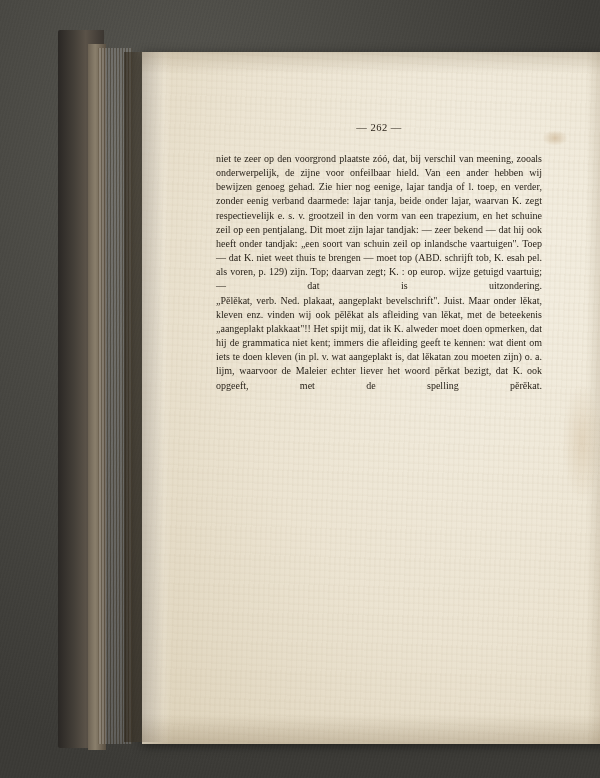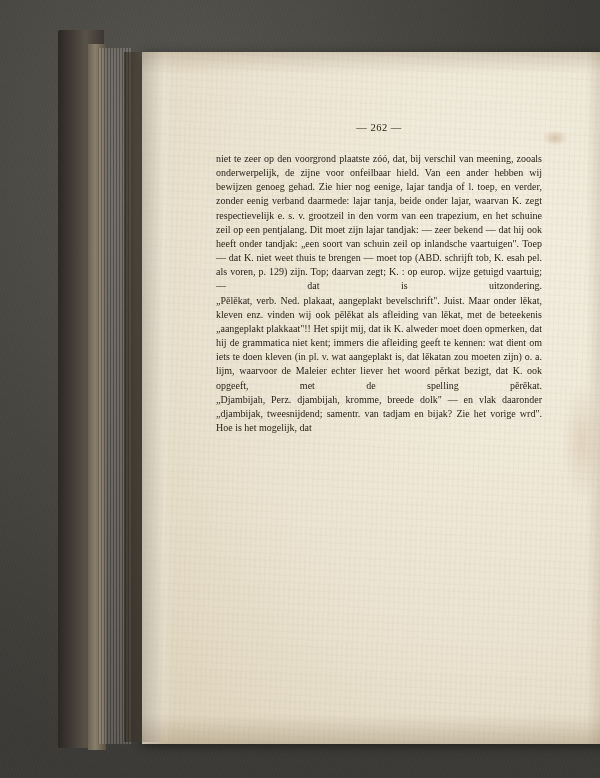--- a/index.html
+++ b/index.html
@@ -196,19 +196,18 @@
       <div class="foxing-2"></div>
       <div class="edge-shade-top"></div>
       <div class="edge-shade-right"></div>
       <div class="edge-shade-bottom"></div>
 
       <div class="text-block">
         <div class="folio">— 262 —</div>
 
         <p class="para">niet te zeer op den voorgrond plaatste zóó, dat, bij verschil van meening, zooals onderwerpelijk, de zijne voor onfeilbaar hield. Van een ander hebben wij bewijzen genoeg gehad. Zie hier nog eenige, lajar tandja of l. toep, en verder, zonder eenig verband daarmede: lajar tanja, beide onder lajar, waarvan K. zegt respectievelijk e. s. v. grootzeil in den vorm van een trapezium, en het schuine zeil op een pentjalang. Dit moet zijn lajar tandjak: — zeer bekend — dat hij ook heeft onder tandjak: „een soort van schuin zeil op inlandsche vaartuigen". Toep — dat K. niet weet thuis te brengen — moet top (ABD. schrijft tob, K. esah pel. als voren, p. 129) zijn. Top; daarvan zegt; K. : op europ. wijze getuigd vaartuig; — dat is uitzondering.</p>
         <p class="para">„Pělěkat, verb. Ned. plakaat, aangeplakt bevelschrift". Juist. Maar onder lěkat, kleven enz. vinden wij ook pělěkat als afleiding van lěkat, met de beteekenis „aangeplakt plakkaat"!! Het spijt mij, dat ik K. alweder moet doen opmerken, dat hij de grammatica niet kent; immers die afleiding geeft te kennen: wat dient om iets te doen kleven (in pl. v. wat aangeplakt is, dat lěkatan zou moeten zijn) o. a. lijm, waarvoor de Maleier echter liever het woord pěrkat bezigt, dat K. ook opgeeft, met de spelling pěrěkat.</p>
-        <p class="para last-left">„Djambijah, Perz. djambijah, kromme, breede dolk" — en vlak daaronder „djambijak, tweesnijdend; samentr. van tadjam en bijak? Zie het vorige wrd". Hoe is het mogelijk, dat</p>
       </div>
     </div>
 
     <div class="gutter"></div>
   </div>
 </div>
 
 </body></html>

